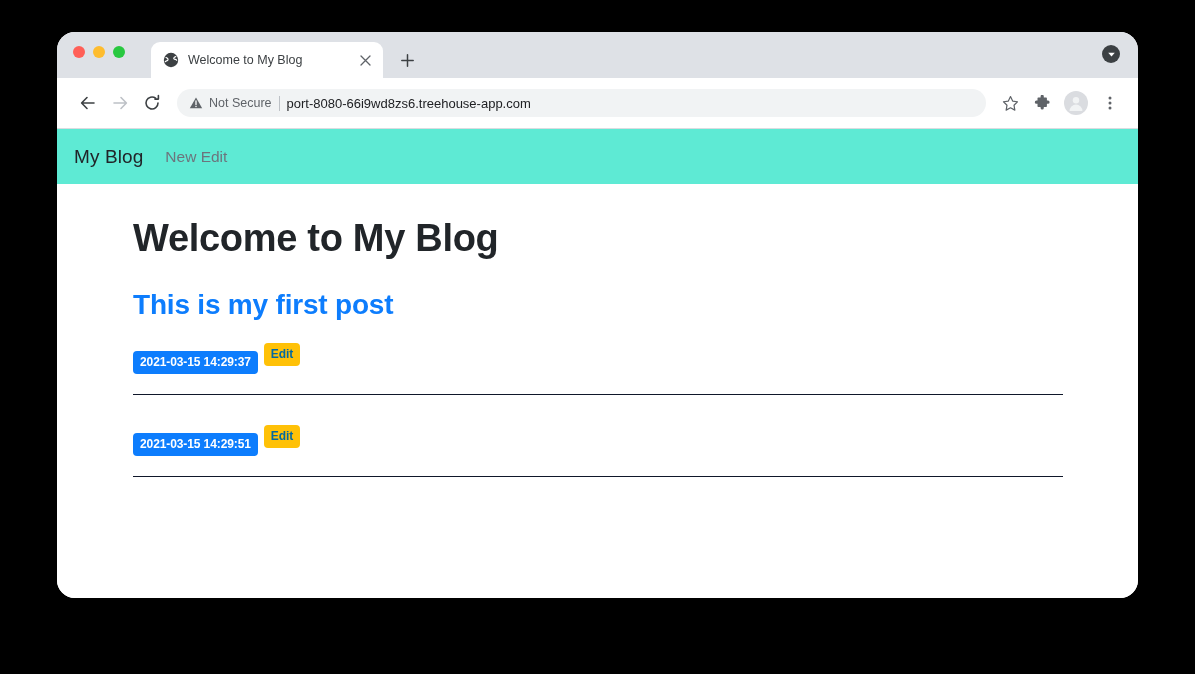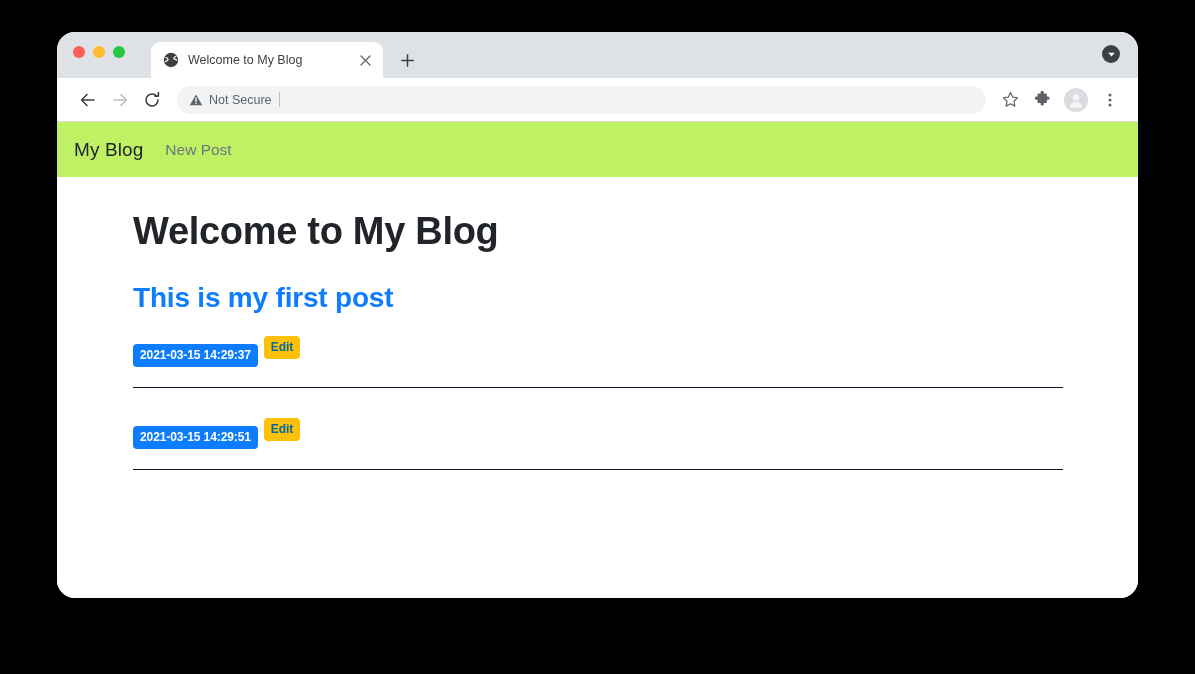--- a/index.html
+++ b/index.html
@@ -86,21 +86,21 @@
     right: 18px;
     top: 13px;
     width: 18px; height: 18px;
     border-radius: 50%;
     background: #3c4043;
     display: flex; align-items: center; justify-content: center;
   }
 
   
   .toolbar {
-    height: 44px;
+    height: 51px;
     background: #ffffff;
     display: flex;
     align-items: center;
     padding: 0 14px 0 16px;
     gap: 2px;
     flex: 0 0 auto;
     border-bottom: 1px solid #dadce0;
   }
   .nav-btn {
     width: 30px; height: 30px;
@@ -168,21 +168,21 @@
   .viewport {
     flex: 1 1 auto;
     background: #ffffff;
     overflow: hidden;
     position: relative;
   }
 
   
   .site-navbar {
     height: 55px;
-    background: #bef264;
+    background: #5eead4;
     display: flex;
     align-items: center;
     padding-left: 17px;
     gap: 22px;
   }
   .brand {
     font-size: 19px;
     color: #212529;
     letter-spacing: 0.1px;
   }
@@ -304,20 +304,21 @@
     <div class="omnibox">
       <span class="security-chip">
         <svg width="14" height="14" viewBox="0 0 14 14">
           <path d="M7 1.4 L13.2 12.2 L0.8 12.2 Z" fill="#5f6368"></path>
           <path d="M7 5 V8.6" stroke="#ffffff" stroke-width="1.3" stroke-linecap="round"></path>
           <circle cx="7" cy="10.4" r="0.75" fill="#ffffff"></circle>
         </svg>
         <span class="security-label">Not Secure</span>
       </span>
       <span class="omni-divider"></span>
+      <span class="url-text">port-8080-66i9wd8zs6.treehouse-app.com</span>
     </div>
 
     <div class="toolbar-icon">
       <svg width="17" height="17" viewBox="0 0 17 17">
         <path d="M8.5 1.6 L10.65 6.1 L15.5 6.75 L12 10.2 L12.85 15.1 L8.5 12.8 L4.15 15.1 L5 10.2 L1.5 6.75 L6.35 6.1 Z" stroke="#5f6368" stroke-width="1.2" fill="none" stroke-linejoin="round"></path>
       </svg>
     </div>
 
     <div class="toolbar-icon">
       <svg width="17" height="17" viewBox="0 0 17 17">
@@ -338,21 +339,21 @@
         <circle cx="8" cy="8" r="1.5" fill="#5f6368"></circle>
         <circle cx="8" cy="13" r="1.5" fill="#5f6368"></circle>
       </svg>
     </div>
   </div>
 
   <div class="viewport">
 
     <div class="site-navbar">
       <span class="brand">My Blog</span>
-      <span class="nav-link">New Post</span>
+      <span class="nav-link">New Edit</span>
     </div>
 
     <div class="content">
 
       <h1 class="page-title">Welcome to My Blog</h1>
 
       <div class="post">
         <a class="post-title">This is my first post</a>
         <div class="post-meta">
           <span class="badge badge-primary">2021-03-15 14:29:37</span>

